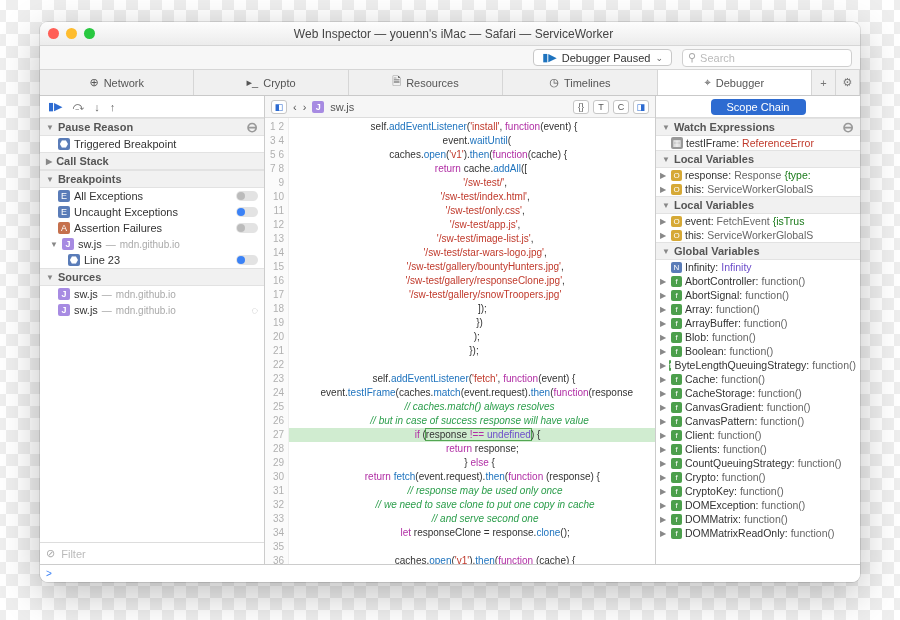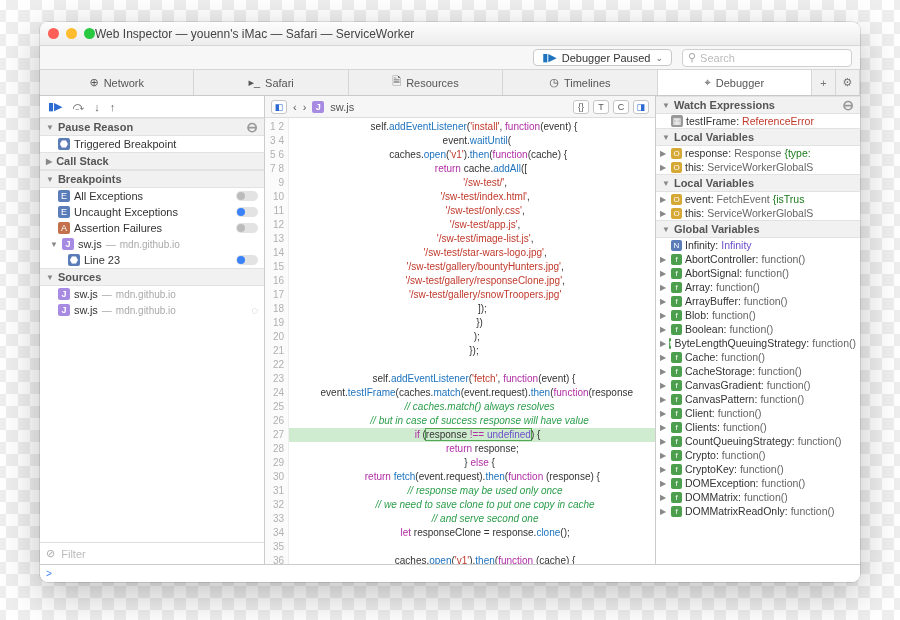--- a/index.html
+++ b/index.html
@@ -2,21 +2,21 @@
 <html><head>
 <meta charset="utf-8">
 <style>
   * { margin: 0; padding: 0; box-sizing: border-box; font-family: -apple-system, "Helvetica Neue", Arial, sans-serif; }
   body { background: repeating-conic-gradient(#eee 0% 25%, #fff 0% 50%) 50% / 24px 24px; width: 900px; height: 620px; font-size: 11px; color: #333; }
   .window { position: absolute; left: 40px; top: 22px; width: 820px; height: 560px; background: #f6f6f6; border-radius: 8px; box-shadow: 0 12px 40px rgba(0,0,0,.25), 0 0 0 1px rgba(0,0,0,.1); display: flex; flex-direction: column; overflow: hidden; }
   .titlebar { height: 24px; display: flex; align-items: center; padding: 0 8px; border-bottom: 1px solid #d6d6d6; background: linear-gradient(#fdfdfd,#ececec); }
   .tl { display: flex; gap: 7px; }
   .tl span { width: 11px; height: 11px; border-radius: 50%; }
   .tl .r { background: #ff5f57; } .tl .y { background: #febc2e; } .tl .g { background: #28c840; }
-  .title { flex: 1; font-size: 12px; color: #444; }
+  .title { flex: 1; text-align: center; font-size: 12px; color: #444; }
   .toolbar { height: 24px; display: flex; align-items: center; justify-content: center; gap: 10px; border-bottom: 1px solid #d6d6d6; background: #f7f7f7; padding: 0 8px; }
   .pill { display: inline-flex; align-items: center; gap: 5px; background: #fff; border: 1px solid #c8c8c8; border-radius: 4px; padding: 1px 8px; font-size: 11px; color: #333; }
   .pill .dbg-ico { color: #1e73be; }
   .chev { color: #666; font-size: 9px; }
   .search { margin-left: auto; width: 170px; height: 18px; border: 1px solid #cfcfcf; border-radius: 4px; background: #fff; display: flex; align-items: center; padding: 0 5px; color: #aaa; gap: 4px; }
   .tabbar { height: 26px; display: flex; border-bottom: 1px solid #c9c9c9; background: #f0f0f0; }
   .tab { flex: 1; display: flex; align-items: center; justify-content: center; gap: 5px; border-right: 1px solid #d6d6d6; color: #555; font-size: 11px; }
   .tab.sel { background: #fff; }
   .tab-extra { width: 24px; display: flex; align-items: center; justify-content: center; border-right: 1px solid #d6d6d6; color: #777; }
   .body { flex: 1; display: flex; min-height: 0; }
@@ -94,21 +94,21 @@
     </div>
   </div>
 
   <div class="tabbar">
     <div class="tab">
         <span>⊕</span>
         <span>Network</span>
       </div>
     <div class="tab">
         <span>▸_</span>
-        <span>Safari</span>
+        <span>Crypto</span>
       </div>
     <div class="tab">
         <span>🗎</span>
         <span>Resources</span>
       </div>
     <div class="tab">
         <span>◷</span>
         <span>Timelines</span>
       </div>
     <div class="tab sel">
@@ -293,20 +293,23 @@
       }).( () {
          caches.();
       })
     }
   }));
 </div>
       </div>
     </div>
 
     <div class="pane-r">
+      <div class="scopebar">
+        <span class="scopebtn">Scope Chain</span>
+      </div>
 
       <div class="sec-hdr">
           <span class="tri-sm">▼</span>
           <span>Watch Expressions</span>
           <span class="minus">⊖</span>
         </div>
       <div class="rrow">
           <span class="tri"></span>
           <span class="ico" style="background:#999;color:#fff">▦</span>
           <span class="prop">testIFrame:</span> 

